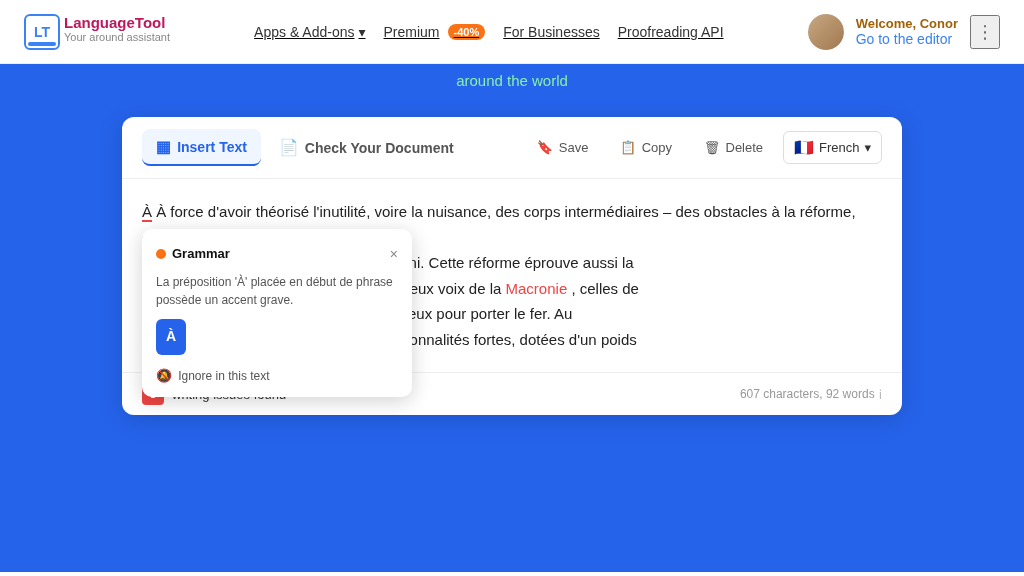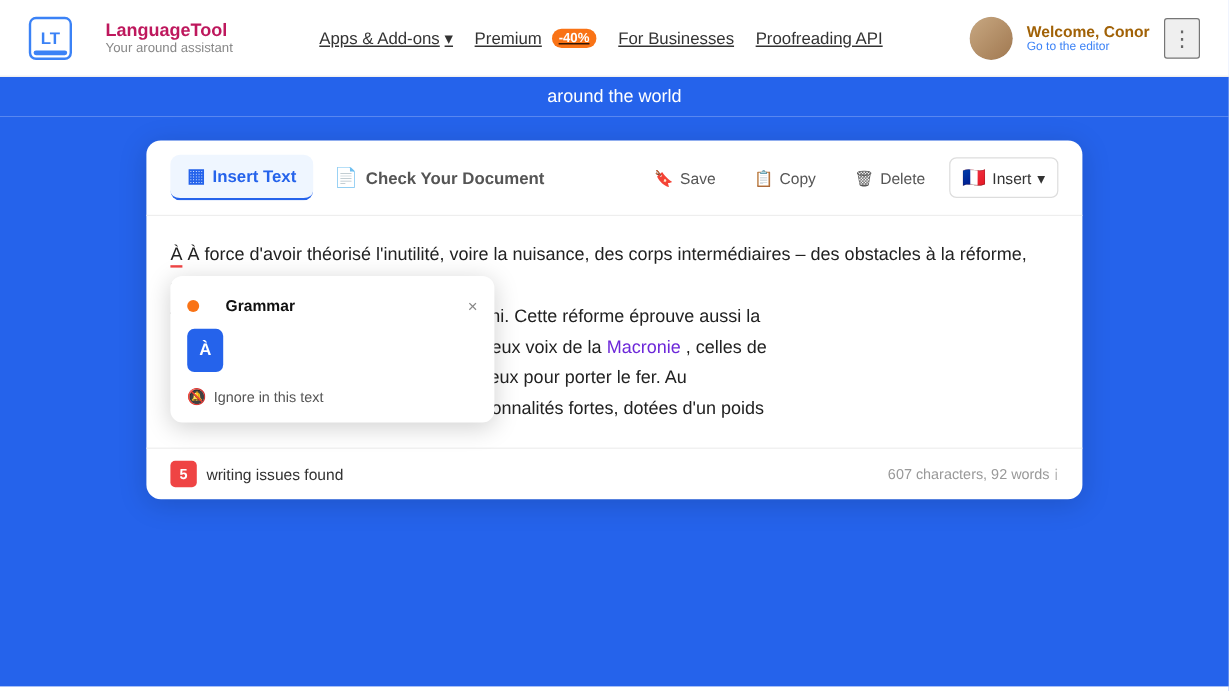--- a/index.html
+++ b/index.html
@@ -4,21 +4,21 @@
   <style>
     * { box-sizing: border-box; margin: 0; padding: 0; }
     body { font-family: -apple-system, BlinkMacSystemFont, 'Segoe UI', Arial, sans-serif; width: 1024px; height: 576px; overflow: hidden; background: #fff; }
 
     
     .header {
       display: flex; align-items: center; justify-content: space-between;
       padding: 0 24px; height: 64px; background: #fff;
       border-bottom: 1px solid #eee; position: relative; z-index: 10;
     }
-    .header-logo { display: flex; align-items: center; gap: 28px; }
+    .header-logo { display: flex; gap: 4px; }
     .logo-icon {
       width: 36px; height: 36px; background: #fff; border: 2px solid #3b82f6;
       border-radius: 6px; display: flex; align-items: center; justify-content: center;
       font-weight: 900; font-size: 14px; color: #3b82f6; position: relative;
     }
     .logo-wave {
       position: absolute; bottom: 2px; left: 2px; right: 2px; height: 4px;
       background: #3b82f6; border-radius: 2px;
     }
     .logo-text { display: flex; flex-direction: column; }
@@ -31,26 +31,26 @@
       padding: 2px 6px; border-radius: 10px; margin-left: 4px;
     }
     .header-right { display: flex; align-items: center; gap: 12px; }
     .avatar {
       width: 36px; height: 36px; border-radius: 50%; background: #ddd;
       display: flex; align-items: center; justify-content: center; overflow: hidden;
     }
     .avatar-img { width: 36px; height: 36px; border-radius: 50%; background: linear-gradient(135deg, #c8a882, #a07850); }
     .welcome-text { display: flex; flex-direction: column; }
     .welcome-name { font-size: 13px; font-weight: 600; color: #a16207; }
-    .welcome-link { font-size: 10px; color: #3b82f6; cursor: pointer; }
+    .welcome-link { font-size: 14px; color: #3b82f6; cursor: pointer; }
     .more-btn { cursor: pointer; color: #666; font-size: 18px; padding: 4px; }
 
     
     .banner {
-      background: #2563eb; color: #ffffff; text-align: center;
+      background: #2563eb; color: #86efac; text-align: center;
       padding: 8px; font-size: 15px; font-weight: 500;
     }
 
     
     .main {
       background: #2563eb; padding: 20px; height: calc(576px - 64px - 37px);
       display: flex; justify-content: center; align-items: flex-start;
     }
 
     .editor-card {
@@ -88,34 +88,34 @@
       font-size: 13px; color: #333; border: 1px solid #ddd; background: #fff;
     }
     .flag { font-size: 16px; }
 
     
     .editor-body {
       padding: 20px; min-height: 160px; font-size: 15px;
       line-height: 1.7; color: #222; position: relative;
     }
     .error-underline { border-bottom: 2px solid #ef4444; cursor: pointer; }
-    .error-word { color: #6d28d9; font-weight: 500; }
+    .error-word { color: #ef4444; font-weight: 500; }
 
     
     .grammar-popup {
       position: absolute; left: 20px; top: 50px;
       background: #fff; border-radius: 10px; width: 270px;
       box-shadow: 0 4px 20px rgba(0,0,0,0.18); z-index: 20;
       padding: 14px 14px 10px 14px;
     }
     .popup-header {
       display: flex; align-items: center; justify-content: space-between;
       margin-bottom: 8px;
     }
-    .popup-title-row { display: flex; align-items: center; gap: 22px; }
+    .popup-title-row { display: flex; align-items: center; gap: 6px; }
     .dot-orange { width: 10px; height: 10px; border-radius: 50%; background: #f97316; }
     .popup-title { font-size: 13px; font-weight: 700; color: #111; }
     .popup-close { cursor: pointer; color: #888; font-size: 14px; border: none; background: transparent; }
     .popup-desc { font-size: 12px; color: #555; line-height: 1.5; margin-bottom: 10px; }
     .popup-suggestion {
       background: #2563eb; color: #fff; border-radius: 6px;
       padding: 6px 10px; font-size: 14px; font-weight: 700;
       display: inline-block; cursor: pointer; margin-bottom: 10px;
     }
     .popup-ignore {
@@ -205,21 +205,21 @@
         <button class="action-btn">
           <span>📋</span>
           <span>Copy</span>
         </button>
         <button class="action-btn">
           <span>🗑</span>
           <span>Delete</span>
         </button>
         <button class="lang-btn">
           <span class="flag">🇫🇷</span>
-          <span>Insert</span>
+          <span>French</span>
           <span>▾</span>
         </button>
       </div>
     </div>
 
     <div class="editor-body">
       <p>
         <span class="error-underline">À</span>
         <span>À force d'avoir théorisé l'inutilité, voire la nuisance, des corps intermédiaires – des obstacles à la réforme, selon lui –, le</span>
       </p>
@@ -233,20 +233,21 @@
       <p>é s'entourer d'experts plutôt que de personnalités fortes, dotées d'un poids</p>
 
       <div class="grammar-popup">
         <div class="popup-header">
           <div class="popup-title-row">
             <div class="dot-orange"></div>
             <span class="popup-title">Grammar</span>
           </div>
           <button class="popup-close">×</button>
         </div>
+        <p class="popup-desc">La préposition 'À' placée en début de phrase possède un accent grave.</p>
         <div class="popup-suggestion">À</div>
         <div class="popup-ignore">
           <span class="ignore-icon">🔕</span>
           <span>Ignore in this text</span>
         </div>
       </div>
     </div>
 
     <div class="editor-footer">
       <div class="issues-badge">

